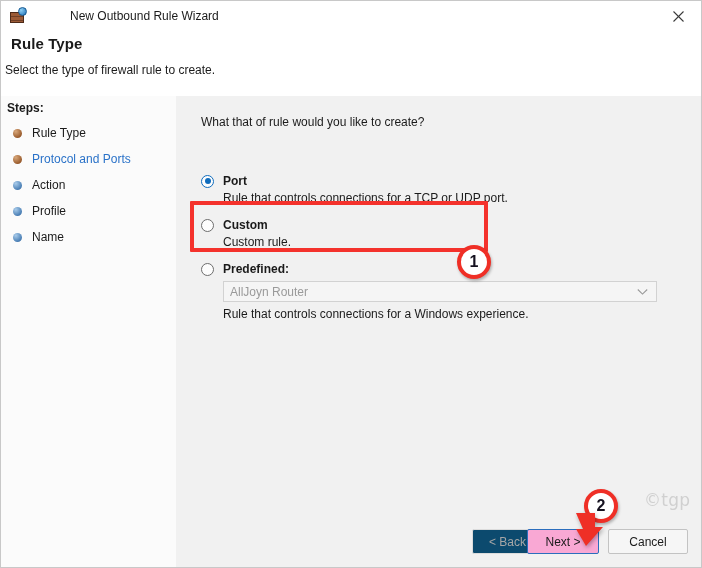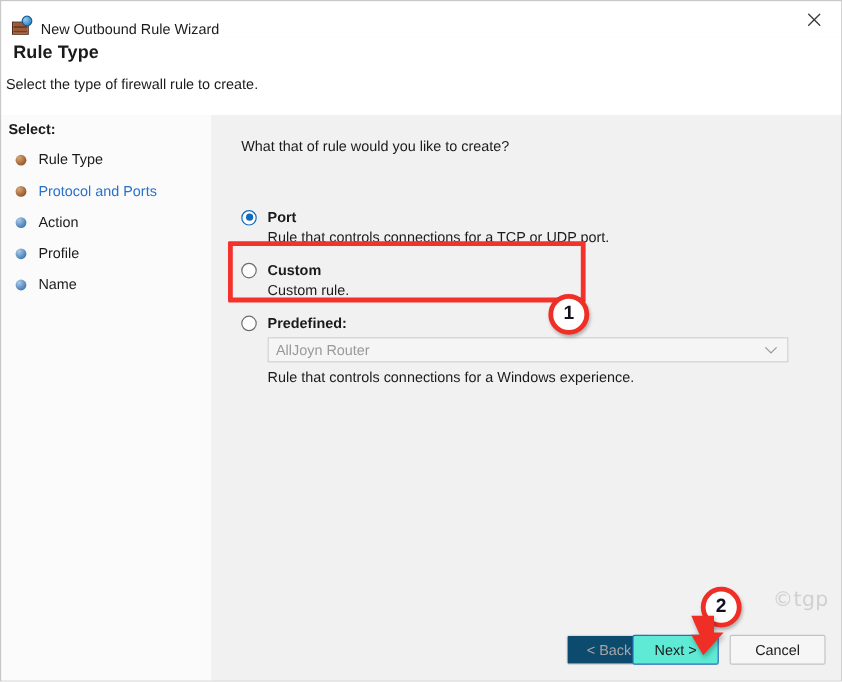--- a/index.html
+++ b/index.html
@@ -24,21 +24,22 @@
   }
 
   
   .titlebar {
     position: absolute;
     left: 0; top: 0;
     width: 700px;
     height: 30px;
     background: #ffffff;
     display: flex;
-    align-items: flex-end;
+    align-items: center;
+    gap: 36px;
   }
   .title-icon {
     width: 18px; height: 18px;
     margin-left: 8px;
     position: relative;
     flex: 0 0 auto;
   }
   .title-icon .wall {
     position: absolute;
     left: 1px; top: 5px;
@@ -256,21 +257,21 @@
     align-items: center;
     justify-content: center;
   }
   .btn.disabled {
     color: #a6a6a6;
     border-color: #dcdcdc;
     background: #0c4a6e;
   }
   .btn.primary {
     border: 1px solid #2b6ebd;
-    background: #5eead4;
+    background: #f9a8d4;
   }
   #btn-back   { left: 296px; width: 71px; }
   #btn-next   { left: 351px; width: 72px; }
   #btn-cancel { left: 432px; width: 80px; }
 
   
   .hl-rect {
     position: absolute;
     left: 189px; top: 200px;
     width: 298px; height: 51px;
@@ -331,21 +332,21 @@
       </svg>
     </div>
   </div>
 
   <div class="header">
     <div class="header-title">Rule Type</div>
     <div class="header-sub">Select the type of firewall rule to create.</div>
   </div>
 
   <div class="sidebar">
-    <div class="steps-label">Select:</div>
+    <div class="steps-label">Steps:</div>
     <div class="steps-list">
 
       <div class="step-item">
         <span class="step-bullet orange"></span>
         <span class="step-label">Rule Type</span>
       </div>
 
       <div class="step-item">
         <span class="step-bullet orange"></span>
         <span class="step-label link">Protocol and Ports</span>

